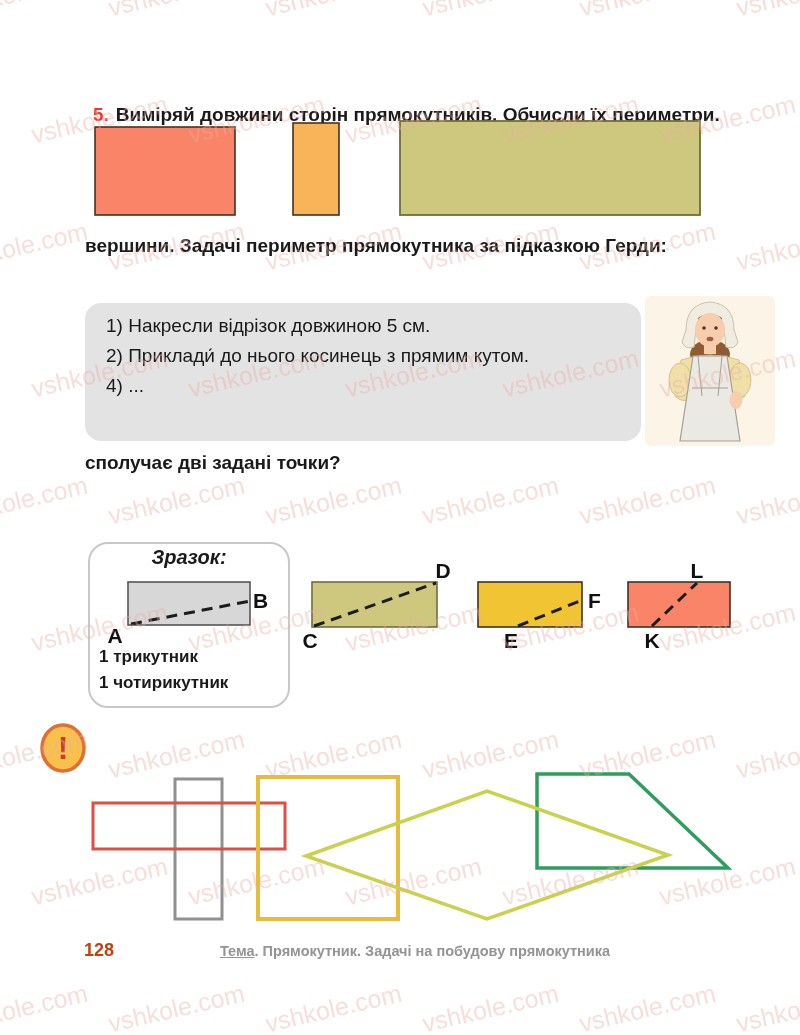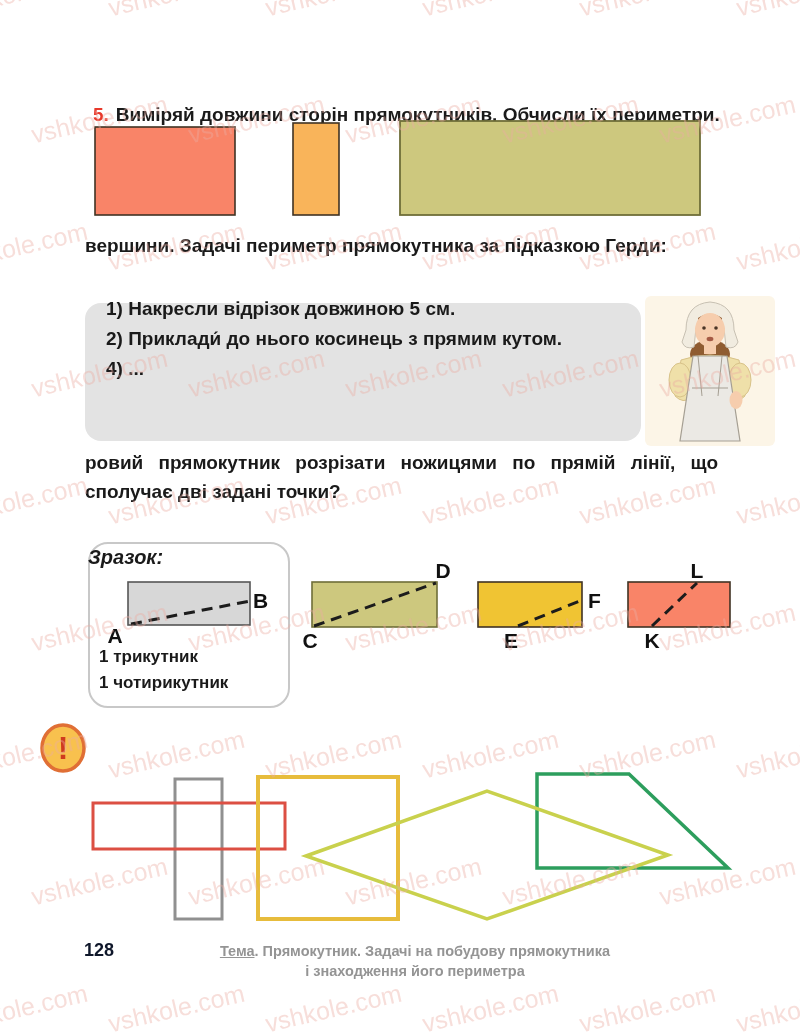--- a/index.html
+++ b/index.html
@@ -13,34 +13,34 @@
       color:rgba(234,173,162,.40);transform:rotate(-13deg);}
 
   
   .head{position:absolute;font-size:19px;font-weight:700;line-height:29px;color:#1a1a1a;z-index:2;}
   .tnum{color:#e8392b;margin-right:7px;}
   .jline{text-align:justify;height:29px;overflow:hidden;}
   .jline::after{content:"";display:inline-block;width:100%;height:0;line-height:0;vertical-align:top;}
 
   .hintbox{position:absolute;left:85px;top:303px;width:556px;height:138px;
            background:#e3e3e3;border-radius:16px;z-index:1;}
-  .steps{position:absolute;left:106px;top:294px;width:520px;font-size:19px;font-weight:700;
+  .steps{position:absolute;left:106px;top:311px;width:520px;font-size:19px;font-weight:400;
          line-height:30px;z-index:2;}
 
   .samplebox{position:absolute;left:88px;top:542px;width:202px;height:166px;box-sizing:border-box;
              border:2.5px solid #c8c8c8;border-radius:20px;background:#fff;z-index:1;}
-  .sample-label{position:absolute;left:88px;top:546px;width:202px;
+  .sample-label{position:absolute;left:88px;top:546px;width:202px;text-align:center;
                 font-style:italic;font-weight:700;font-size:20px;z-index:2;}
   .sample-answers{position:absolute;left:99px;top:644px;font-size:17px;font-weight:700;
                   line-height:26px;z-index:3;}
 
   svg.fig{position:absolute;z-index:2;}
   .ptlabel{font-family:"Liberation Sans","DejaVu Sans",sans-serif;font-size:21px;font-weight:700;fill:#111;}
 
-  .footer-num{position:absolute;left:84px;top:940px;font-size:18px;font-weight:600;color:#0f172a;z-index:2;}
+  .footer-num{position:absolute;left:84px;top:940px;font-size:18px;font-weight:600;color:#c2410c;z-index:2;}
   .footer-text{position:absolute;left:85px;top:941px;width:660px;text-align:center;
                font-size:14.5px;font-weight:600;color:#949494;line-height:20px;z-index:2;}
   .footer-text .u{text-decoration:underline;}
 </style>
 </head>
 <body>
 
 <div class="page">
 
   <div class="wm-layer">
@@ -129,21 +129,20 @@
     <rect x="59" y="49" width="12" height="9" fill="#f6cdad"></rect>
     <path d="M36,64 Q65,54 94,64 L100,100 Q92,108 84,102 L84,80 L46,80 L46,102 Q38,108 30,100 Z" fill="#efe0a9" stroke="#d8c289" stroke-width="1"></path>
     <ellipse cx="35" cy="84" rx="11" ry="17" fill="#efe0a9" stroke="#d8c289" stroke-width="1"></ellipse>
     <ellipse cx="95" cy="84" rx="11" ry="17" fill="#efe0a9" stroke="#d8c289" stroke-width="1"></ellipse>
     <polygon points="48,60 82,60 95,145 35,145" fill="#ebe9e4" stroke="#a59f93" stroke-width="1.2"></polygon>
     <path d="M53,60 L57,100 M77,60 L73,100 M47,92 L83,92" stroke="#a59f93" stroke-width="1" fill="none"></path>
     <ellipse cx="91" cy="104" rx="6.5" ry="9" fill="#f6cdad"></ellipse>
   </svg>
 
   <div class="head" style="left:85px;top:448px;width:633px;">
-    <div class="jline">ровий прямокутник розрізати ножицями по прямій лінії, що</div>
     <div>сполучає дві задані точки?</div>
   </div>
 
   <div class="samplebox"></div>
   <div class="sample-label">Зразок:</div>
   <div class="sample-answers">
     <div>1 трикутник</div>
     <div>1 чотирикутник</div>
   </div>
 
@@ -181,16 +180,15 @@
     <rect x="115" y="14" width="47" height="140" fill="none" stroke-width="3" stroke="#909090"></rect>
     <rect x="33" y="38" width="192" height="46" fill="none" stroke-width="3" stroke="#dc4f43"></rect>
     <rect x="198" y="12" width="140" height="142" fill="none" stroke-width="4" stroke="#e7bc3c"></rect>
     <polygon points="477,9 569,9 668,103 477,103" fill="none" stroke-width="3.5" stroke="#2d9e5d"></polygon>
     <polygon points="246,91 427,26 608,90 427,154" fill="none" stroke-width="3.5" stroke="#c9d14d"></polygon>
   </svg>
 
   <div class="footer-num">128</div>
   <div class="footer-text">
     <div><span class="u">Тема</span><span>. Прямокутник. Задачі на побудову прямокутника</span></div>
-    <div>і знаходження його периметра</div>
   </div>
 
 </div>
 
 </body></html>

